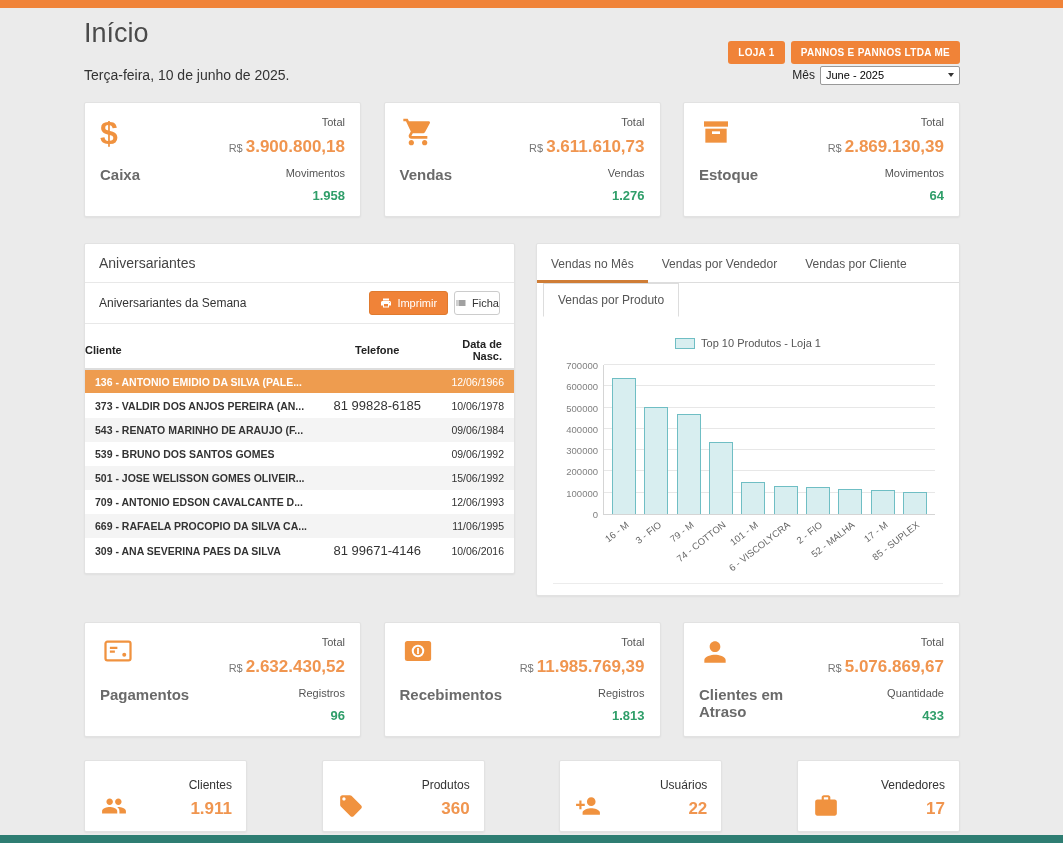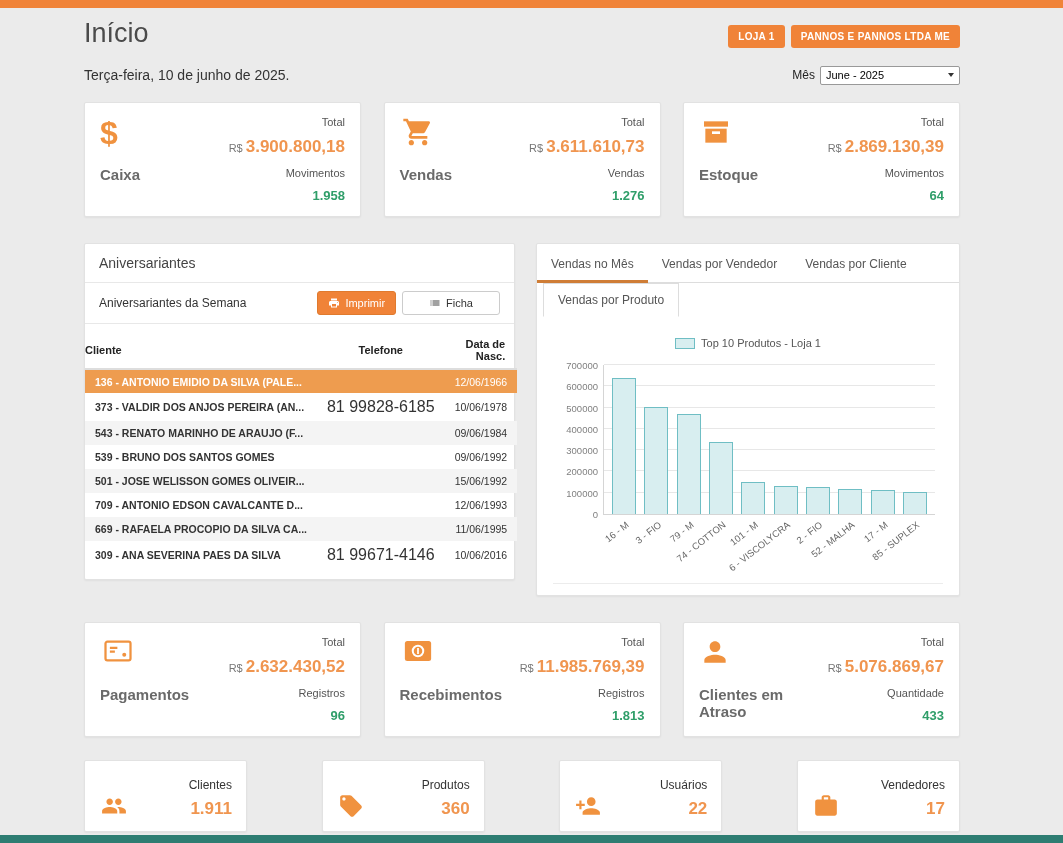--- a/index.html
+++ b/index.html
@@ -5,21 +5,21 @@
   *{box-sizing:border-box;margin:0;padding:0}
   html,body{width:1063px;height:843px}
   body{background:#ebebeb;font-family:"Liberation Sans","DejaVu Sans",sans-serif;position:relative;overflow:hidden}
   .topbar{height:8px;background:#f08338}
   .bottombar{position:absolute;bottom:0;left:0;width:100%;height:8px;background:#2e7d72}
   .container{width:876px;margin-left:84px}
 
   
   .header-row{display:flex;justify-content:space-between;align-items:flex-start;margin-top:10px;height:38px}
   .page-title{font-size:27px;color:#4a4a4a;font-weight:400}
-  .header-buttons{display:flex;gap:6px;margin-top:7px}
+  .header-buttons{display:flex;gap:6px;margin-top:23px}
   .btn-orange{background:#f08338;color:#fff;font-size:10px;font-weight:bold;padding:6px 10px;border-radius:3px;border:none;letter-spacing:.3px;cursor:pointer;font-family:inherit}
   .date-row{display:flex;justify-content:space-between;align-items:center;margin-top:8px;height:22px}
   .date-text{font-size:14px;color:#333}
   .month-wrap{display:flex;align-items:center;gap:5px}
   .month-label{font-size:12px;color:#222}
   .fake-select{width:140px;height:19px;border:1px solid #999;background:#fff;border-radius:2px;display:flex;align-items:center;justify-content:space-between;padding:0 5px;font-size:11px;color:#000;cursor:pointer}
   .select-arrow{width:0;height:0;border-left:3.5px solid transparent;border-right:3.5px solid transparent;border-top:4.5px solid #333}
 
   
   .cards-row{display:flex;justify-content:space-between;margin-top:16px}
@@ -36,28 +36,28 @@
 
   
   .mid-row{display:flex;gap:21px;margin-top:26px;align-items:flex-start}
   .panel{background:#fff;border:1px solid #e2e2e2;border-radius:2px;box-shadow:0 1px 2px rgba(0,0,0,.05)}
   .bday-panel{width:431px}
   .panel-title{font-size:14px;color:#444;padding:11px 14px;border-bottom:1px solid #e8e8e8}
   .bday-toolbar{display:flex;justify-content:space-between;align-items:center;padding:8px 14px;border-bottom:1px solid #e8e8e8}
   .bday-sub{font-size:12px;color:#333}
   .toolbar-buttons{display:flex;gap:6px}
   .btn-print{background:#f08338;color:#fff;font-size:11px;padding:5px 10px;border:1px solid #e07a2e;border-radius:3px;display:flex;align-items:center;gap:5px;cursor:pointer;font-family:inherit}
-  .btn-ficha{background:#fff;color:#333;font-size:11px;padding:5px 26px;border:1px solid #ccc;border-radius:3px;display:flex;align-items:center;gap:5px;cursor:pointer;font-family:inherit}
+  .btn-ficha{background:#fff;color:#333;font-size:11px;padding:5px 0;border:1px solid #ccc;border-radius:3px;display:flex;align-items:center;gap:5px;cursor:pointer;font-family:inherit}
   .bday-table{width:100%;border-collapse:collapse;margin:8px 0 10px}
   .bday-table th{font-size:11px;color:#222;padding:6px 0;border-bottom:2px solid #ddd;text-align:left}
   .bday-table th:nth-child(2){text-align:center}
   .bday-table th:nth-child(3){text-align:right;padding-right:12px}
   .bday-table td{padding:5px 10px;height:24px}
   .cell-cliente{font-weight:bold;font-size:10.5px;color:#333;width:56%;white-space:nowrap;overflow:hidden}
-  .cell-telefone{font-size:16px;color:#333;text-align:left;width:24%;white-space:nowrap}
+  .cell-telefone{font-size:13px;color:#333;text-align:left;width:24%;white-space:nowrap}
   .cell-data{font-size:10.5px;color:#333;text-align:right;width:20%;padding-right:12px;white-space:nowrap}
   .bday-table tbody tr:nth-child(odd){background:#f4f4f4}
   .bday-table tbody tr.highlight{background:#ee9c4f}
   .bday-table tbody tr.highlight td{color:#fff}
 
   
   .sales-panel{flex:1}
   .tabs-row1{display:flex;border-bottom:1px solid #ddd;padding-top:4px}
   .tab{padding:9px 14px;font-size:12px;color:#555;cursor:pointer;white-space:nowrap}
   .tab-underline{border-bottom:3px solid #cf7d36;margin-bottom:-1px}

